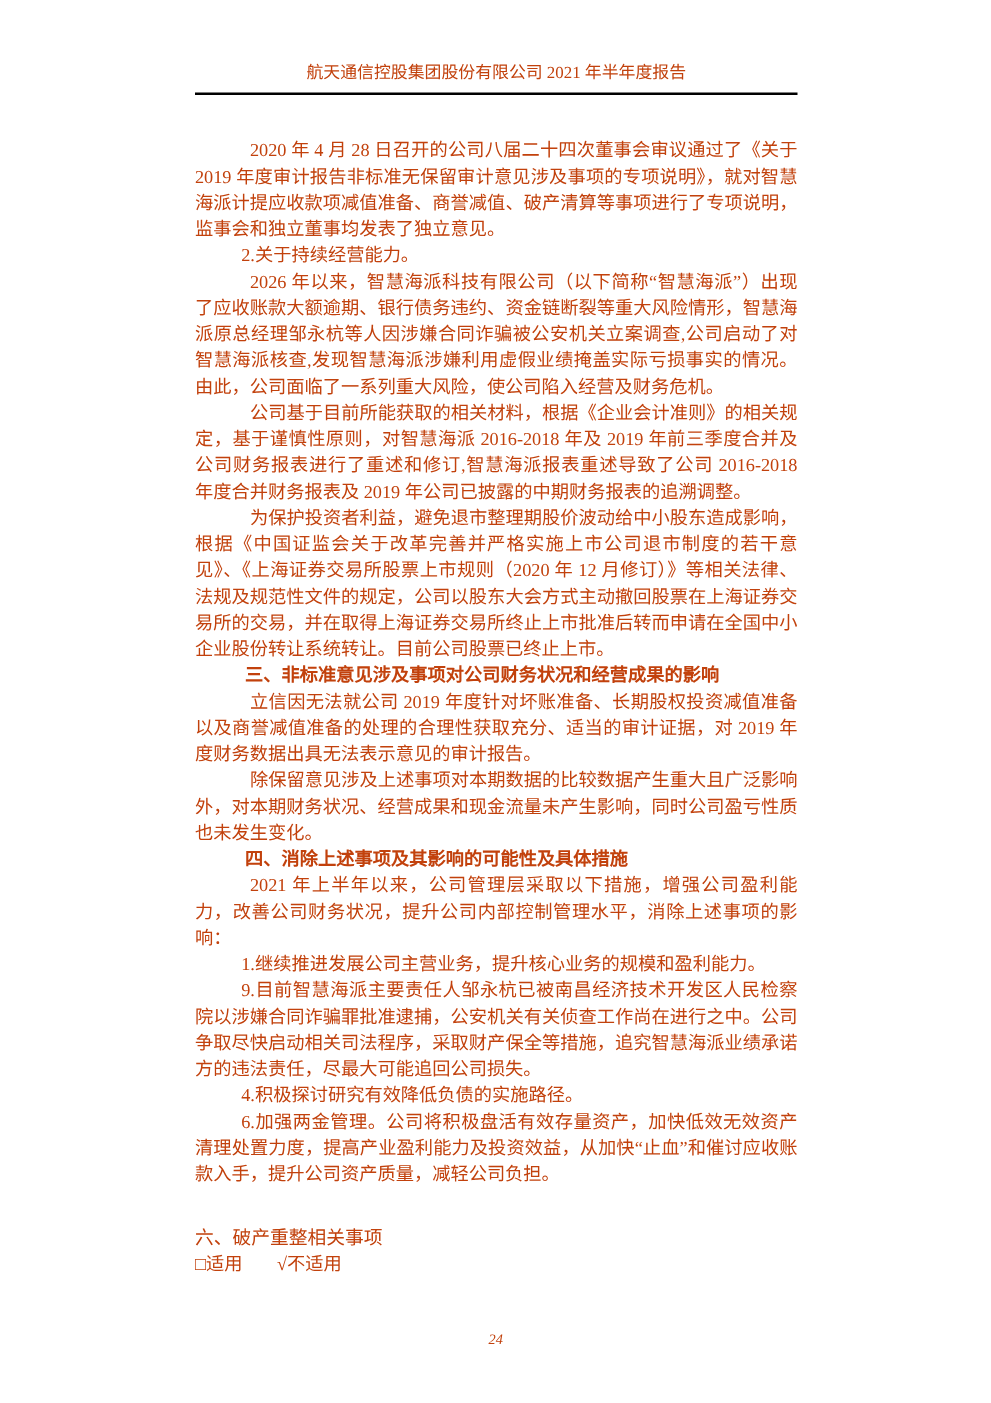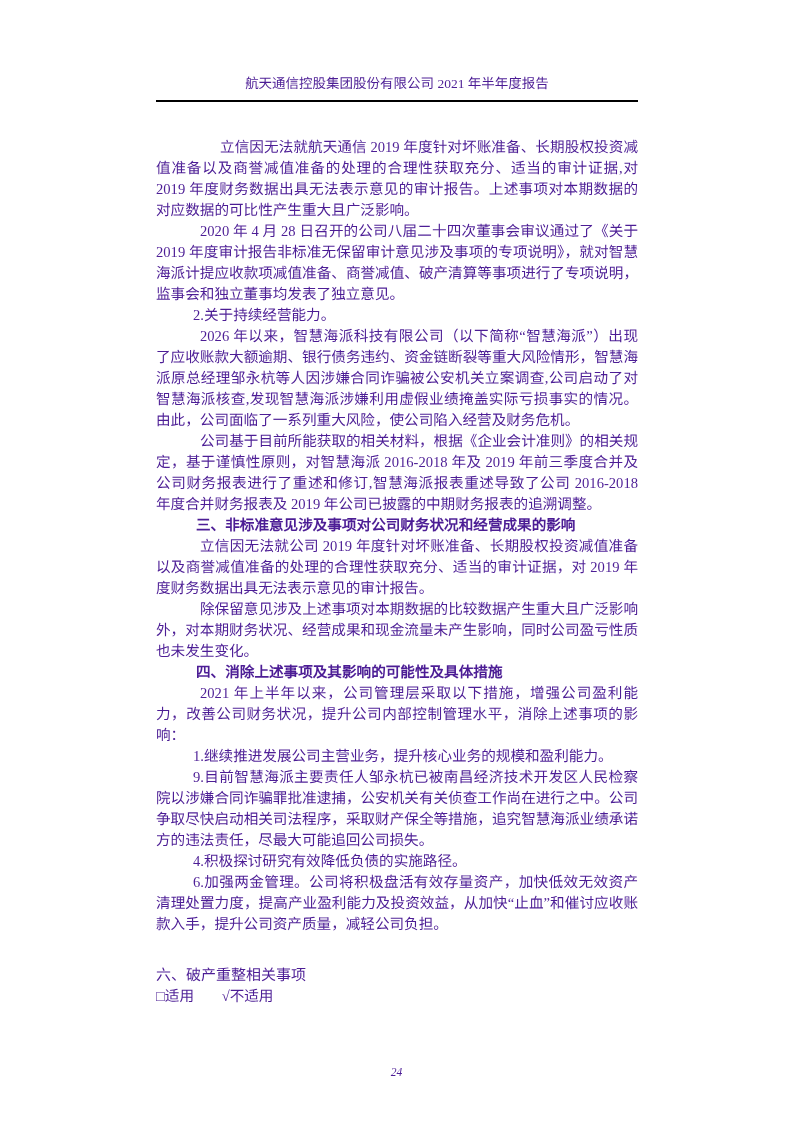--- a/index.html
+++ b/index.html
@@ -7,23 +7,23 @@
     padding: 0;
     background: #ffffff;
   }
   .page {
     position: relative;
     width: 651px;
     height: 1122px;
     margin: 0 auto;
     background: #ffffff;
     box-sizing: border-box;
-    padding: 76px 84px 0 85px;
+    padding: 50px 84px 0 85px;
     font-family: "Liberation Serif", "DejaVu Serif", serif;
-    color: #4c1d95;
+    color: #c2410c;
     overflow: hidden;
   }
   .header {
     text-align: center;
     font-size: 13.5px;
     line-height: 16px;
     padding-bottom: 8px;
     border-bottom: 2px solid #000000;
   }
   .doc-body {
@@ -72,25 +72,25 @@
 </head>
 <body>
 
 <div class="page">
 
   <div class="header">
     <span>航天通信控股集团股份有限公司 2021 年半年度报告</span>
   </div>
 
   <div class="doc-body">
-    <p class="first-para">立信因无法就航天通信 2019 年度针对坏账准备、长期股权投资减值准备以及商誉减值准备的处理的合理性获取充分、适当的审计证据,对 2019 年度财务数据出具无法表示意见的审计报告。上述事项对本期数据的对应数据的可比性产生重大且广泛影响。</p>
     <p class="para">2020 年 4 月 28 日召开的公司八届二十四次董事会审议通过了《关于 2019 年度审计报告非标准无保留审计意见涉及事项的专项说明》，就对智慧海派计提应收款项减值准备、商誉减值、破产清算等事项进行了专项说明，监事会和独立董事均发表了独立意见。</p>
     <p class="item">2.关于持续经营能力。</p>
     <p class="para">2026 年以来，智慧海派科技有限公司（以下简称“智慧海派”）出现了应收账款大额逾期、银行债务违约、资金链断裂等重大风险情形，智慧海派原总经理邹永杭等人因涉嫌合同诈骗被公安机关立案调查,公司启动了对智慧海派核查,发现智慧海派涉嫌利用虚假业绩掩盖实际亏损事实的情况。由此，公司面临了一系列重大风险，使公司陷入经营及财务危机。</p>
     <p class="para">公司基于目前所能获取的相关材料，根据《企业会计准则》的相关规定，基于谨慎性原则，对智慧海派 2016-2018 年及 2019 年前三季度合并及公司财务报表进行了重述和修订,智慧海派报表重述导致了公司 2016-2018 年度合并财务报表及 2019 年公司已披露的中期财务报表的追溯调整。</p>
+    <p class="para">为保护投资者利益，避免退市整理期股价波动给中小股东造成影响，根据《中国证监会关于改革完善并严格实施上市公司退市制度的若干意见》、《上海证券交易所股票上市规则（2020 年 12 月修订）》等相关法律、法规及规范性文件的规定，公司以股东大会方式主动撤回股票在上海证券交易所的交易，并在取得上海证券交易所终止上市批准后转而申请在全国中小企业股份转让系统转让。目前公司股票已终止上市。</p>
     <p class="sub-heading">三、非标准意见涉及事项对公司财务状况和经营成果的影响</p>
     <p class="para">立信因无法就公司 2019 年度针对坏账准备、长期股权投资减值准备以及商誉减值准备的处理的合理性获取充分、适当的审计证据，对 2019 年度财务数据出具无法表示意见的审计报告。</p>
     <p class="para">除保留意见涉及上述事项对本期数据的比较数据产生重大且广泛影响外，对本期财务状况、经营成果和现金流量未产生影响，同时公司盈亏性质也未发生变化。</p>
     <p class="sub-heading">四、消除上述事项及其影响的可能性及具体措施</p>
     <p class="para">2021 年上半年以来，公司管理层采取以下措施，增强公司盈利能力，改善公司财务状况，提升公司内部控制管理水平，消除上述事项的影响：</p>
     <p class="item">1.继续推进发展公司主营业务，提升核心业务的规模和盈利能力。</p>
     <p class="item">9.目前智慧海派主要责任人邹永杭已被南昌经济技术开发区人民检察院以涉嫌合同诈骗罪批准逮捕，公安机关有关侦查工作尚在进行之中。公司争取尽快启动相关司法程序，采取财产保全等措施，追究智慧海派业绩承诺方的违法责任，尽最大可能追回公司损失。</p>
     <p class="item">4.积极探讨研究有效降低负债的实施路径。</p>
     <p class="item">6.加强两金管理。公司将积极盘活有效存量资产，加快低效无效资产清理处置力度，提高产业盈利能力及投资效益，从加快“止血”和催讨应收账款入手，提升公司资产质量，减轻公司负担。</p>
 

